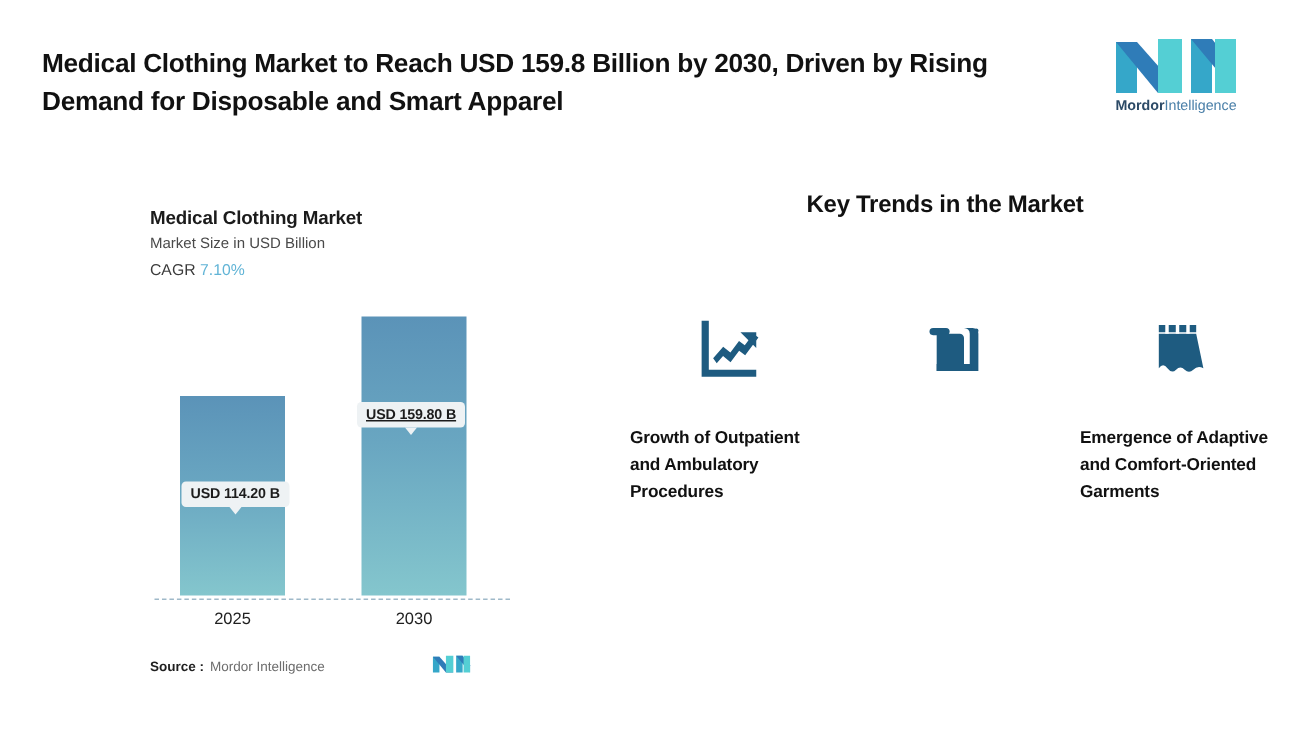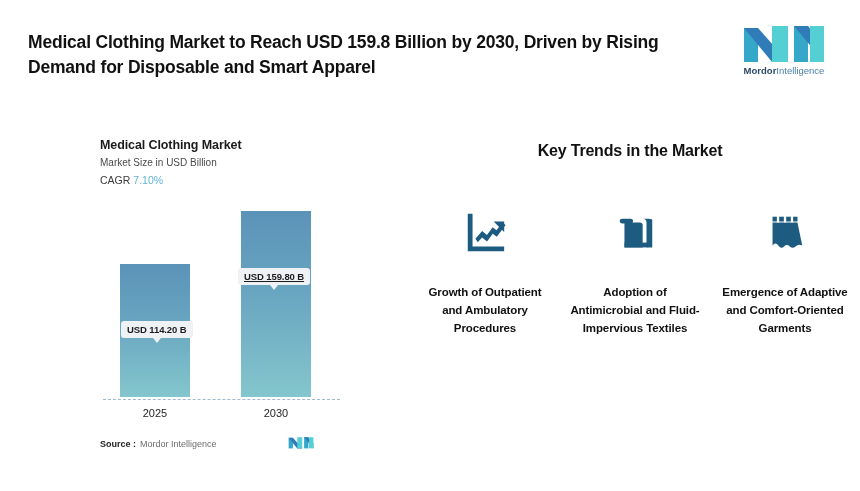--- a/index.html
+++ b/index.html
@@ -185,21 +185,21 @@
   #trends-panel {
     position: absolute;
     left: 400px;
     top: 118px;
     width: 460px;
     height: 340px;
   }
   #trends-heading {
     position: absolute;
     left: 0;
-    top: 24px;
+    top: 10px;
     width: 460px;
     text-align: center;
     font-size: 16px;
     font-weight: bold;
     color: #111111;
     letter-spacing: -0.2px;
   }
   #trend-row {
     position: absolute;
     left: 20px;
@@ -214,21 +214,21 @@
     flex-direction: column;
     align-items: center;
   }
   .trend-icon {
     width: 46px;
     height: 46px;
     display: block;
   }
   .trend-label {
     margin-top: 28px;
-    text-align: center;
+    text-align: left;
     font-size: 11.5px;
     font-weight: bold;
     line-height: 1.55;
     color: #111111;
     letter-spacing: -0.1px;
   }
 </style>
 </head>
 <body>
 
@@ -298,21 +298,20 @@
     </div>
 
     <div class="trend-item">
       <svg class="trend-icon" viewBox="0 0 48 48">
         <rect x="8" y="9" width="14" height="5" rx="2.5" fill="#1e5b80"></rect>
         <path d="M19 9 h19 a4 4 0 0 1 4 4 v26 h-6 V13 a4 4 0 0 0 -4 -4 Z" fill="#1e5b80"></path>
         <path d="M13 13 h16 a3 3 0 0 1 3 3 v23 H13 Z" fill="#1e5b80"></path>
         <path d="M13 34 h24 v5 H13 Z" fill="#1e5b80"></path>
         <circle cx="40.5" cy="11" r="1.6" fill="#1e5b80"></circle>
       </svg>
-      <div class="trend-label">Adoption of Antimicrobial and Fluid-Impervious Textiles</div>
     </div>
 
     <div class="trend-item">
       <svg class="trend-icon" viewBox="0 0 48 48">
         <path d="M11 7 h26 v5 H11 Z" fill="#1e5b80"></path>
         <path d="M11 13 h26 l5 24 q-4 -2 -7 1 q-3 3 -6 0 q-3 -3 -6 0 q-3 3 -6 -1 q-3 -4 -6 0 Z" fill="#1e5b80"></path>
         <rect x="15.5" y="6" width="2.4" height="7" fill="#ffffff"></rect>
         <rect x="22.8" y="6" width="2.4" height="7" fill="#ffffff"></rect>
         <rect x="30.1" y="6" width="2.4" height="7" fill="#ffffff"></rect>
       </svg>

